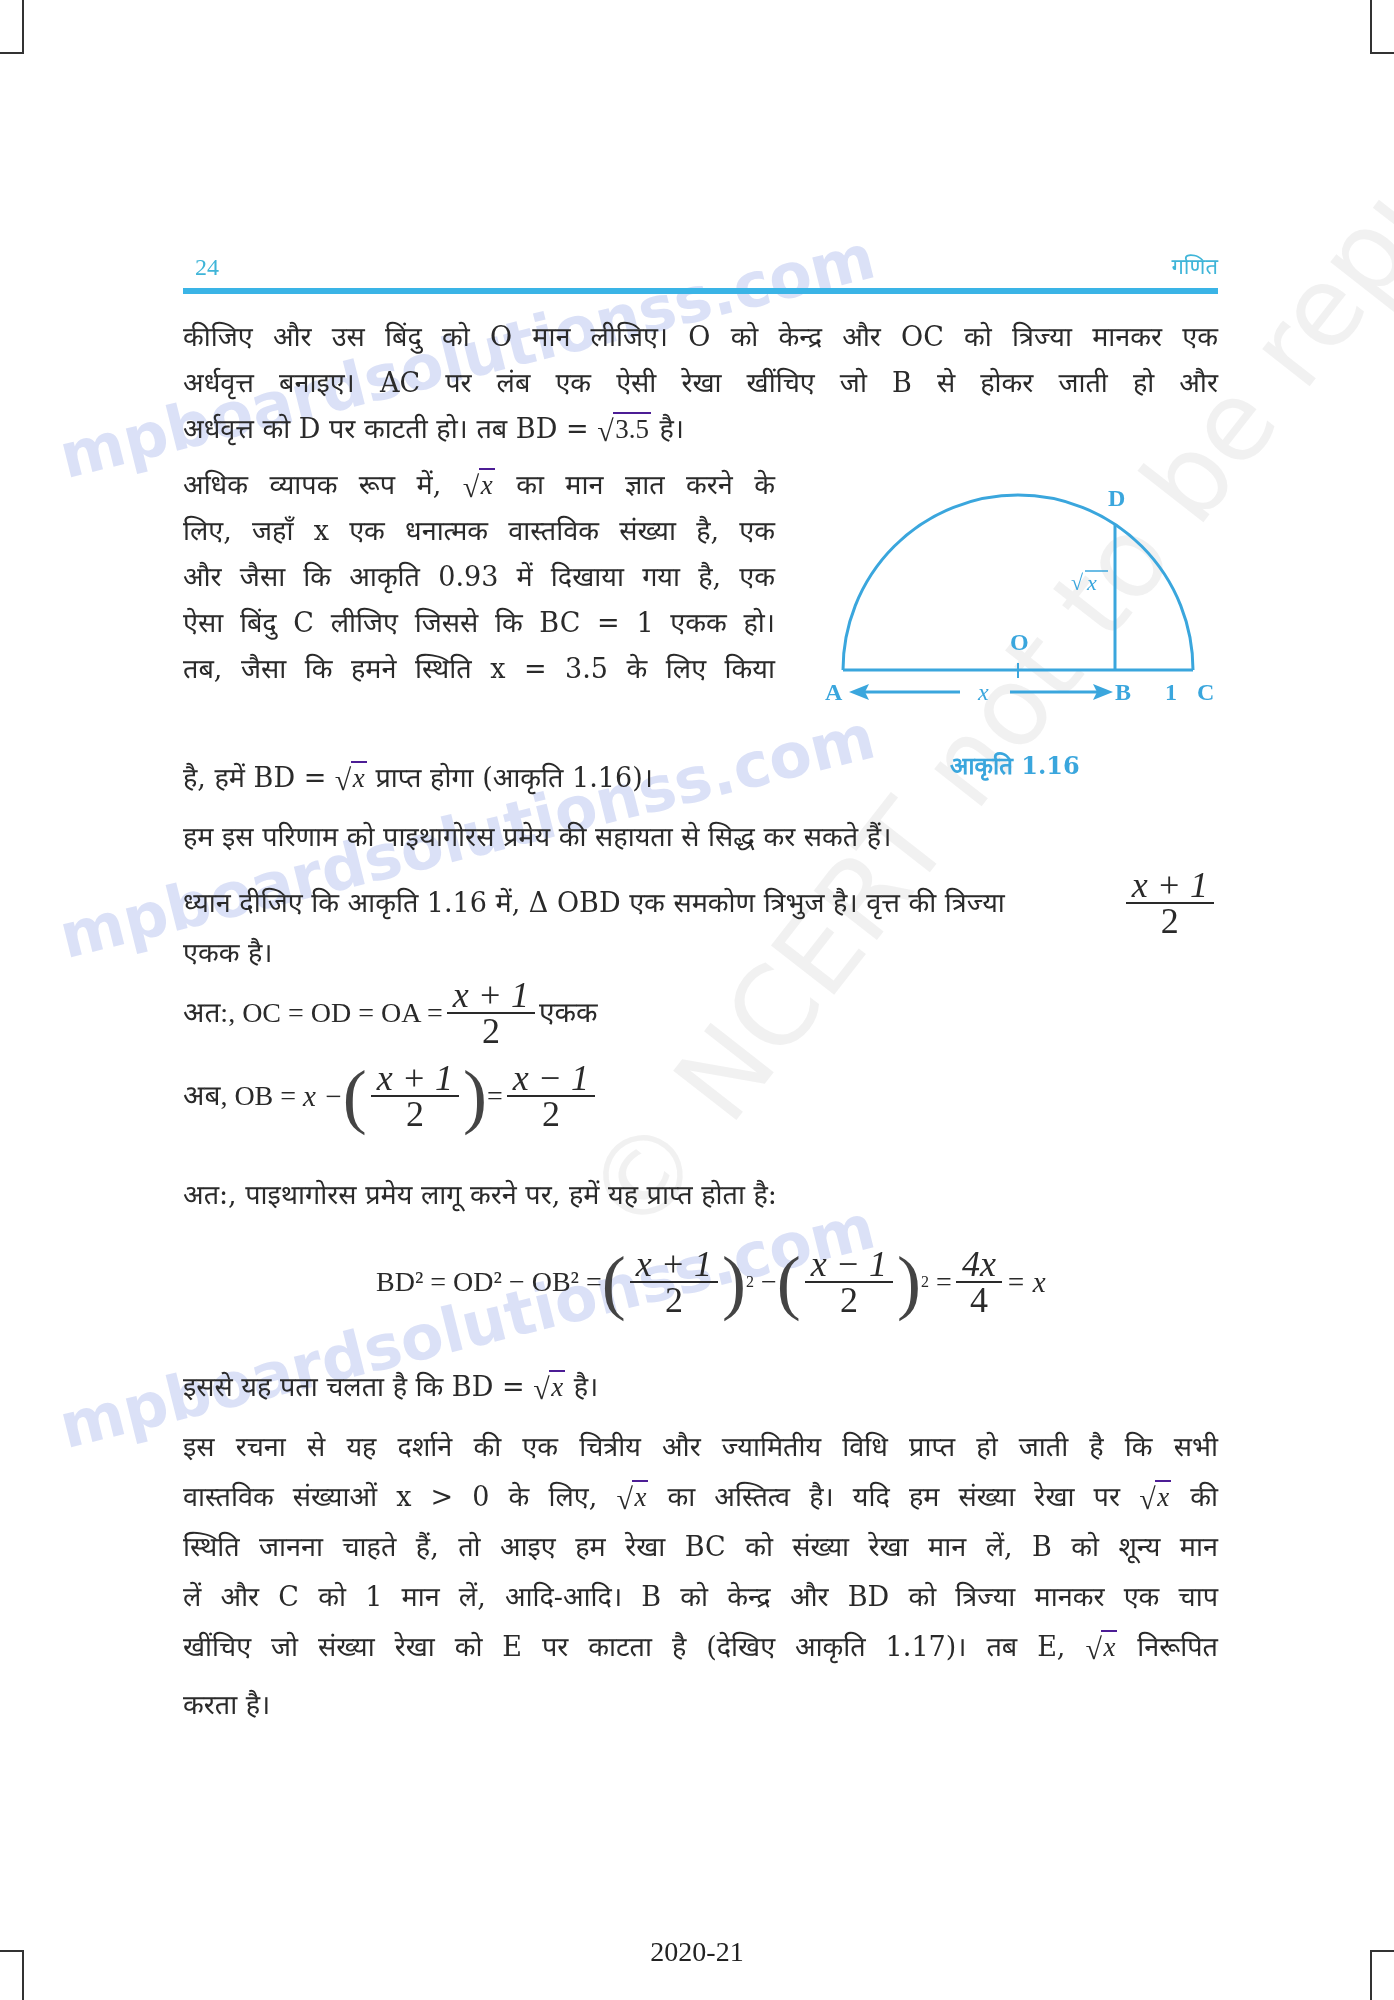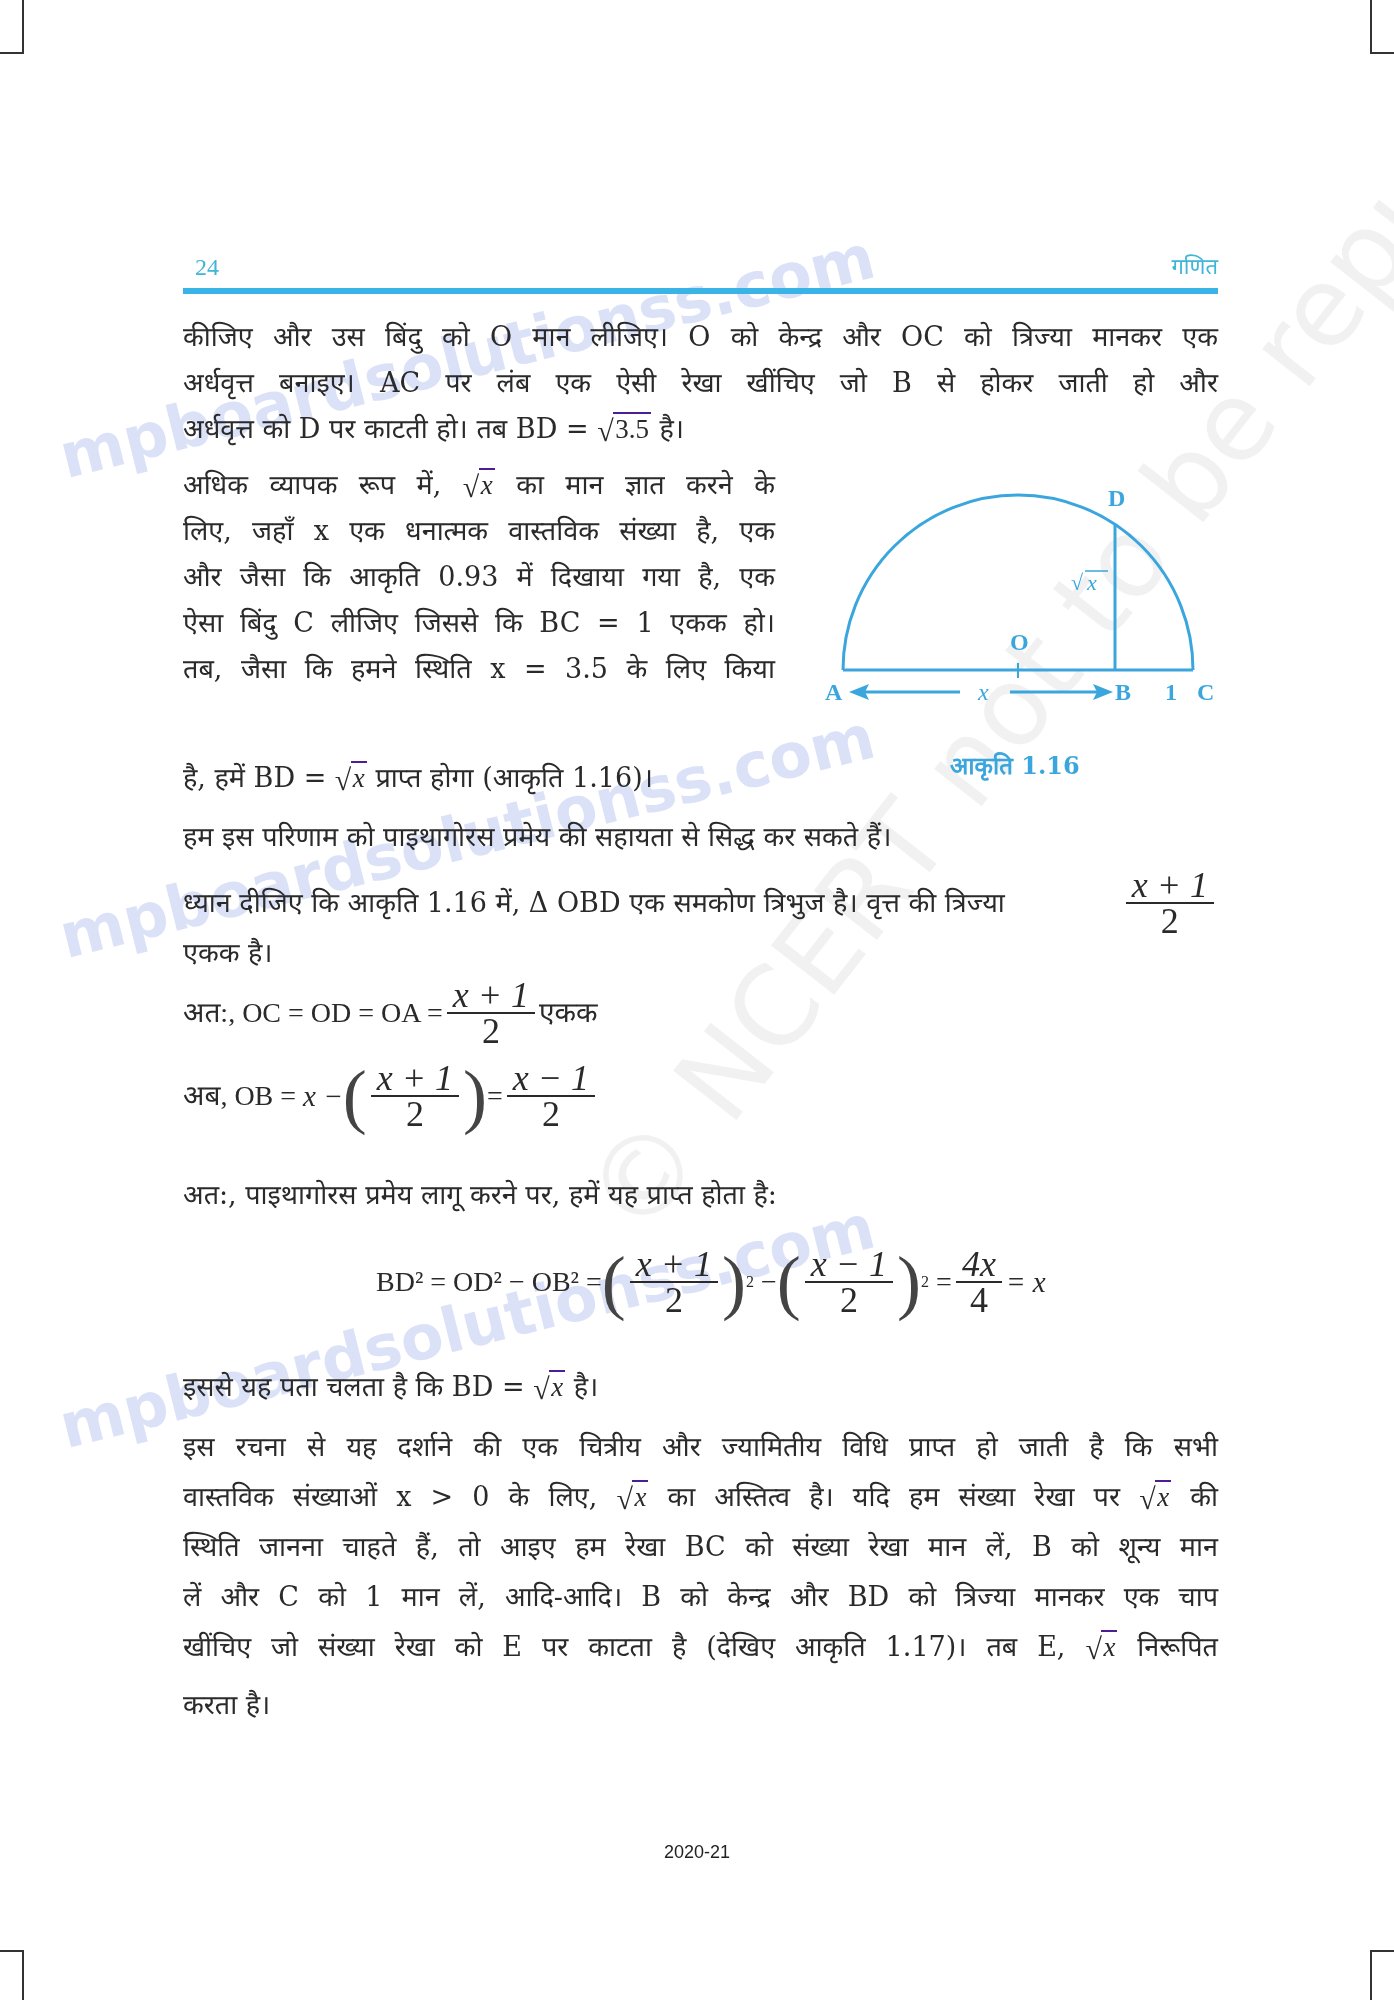--- a/index.html
+++ b/index.html
@@ -22,21 +22,21 @@
     .frac { display: inline-flex; flex-direction: column; align-items: center; vertical-align: middle; font-family: "Liberation Serif", serif; font-size: 36px; line-height: 34px; margin: 0 4px; }
     .frac .num { border-bottom: 2px solid #2a2a2a; padding: 0 6px; }
     .frac .num i { font-style: italic; }
     .paren { font-family: "Liberation Serif", serif; font-size: 72px; font-weight: 100; vertical-align: middle; line-height: 72px; color: #444; }
     .sup { font-size: 16px; vertical-align: 18px; }
     .eq-line { position: absolute; font-family: "Liberation Serif", serif; font-size: 28px; display: flex; align-items: center; }
     .figure { position: absolute; left: 825px; top: 470px; width: 400px; height: 320px; }
     .fig-caption { position: absolute; left: 950px; top: 748px; font-size: 24px; color: var(--fig); font-weight: bold; }
     .watermark { position: absolute; font-family: "DejaVu Sans", sans-serif; font-weight: bold; color: rgba(90, 120, 220, 0.22); white-space: nowrap; transform-origin: left bottom; pointer-events: none; }
     .wm-faint { position: absolute; font-family: "DejaVu Sans", sans-serif; color: rgba(160, 160, 160, 0.15); white-space: nowrap; pointer-events: none; }
-    .footer { position: absolute; left: 0; right: 0; top: 1842px; text-align: center; font-family: Liberation Sans, sans-serif; font-size: 18px; color: #222; }
+    .footer { position: absolute; left: 0; right: 0; top: 1936px; text-align: center; font-family: Liberation Serif, serif; font-size: 28px; color: #222; }
     :root { --accent: #3fb5d8; --rule: #3ab4e6; --fig: #3aa6dd; }
   </style>
 </head>
 <body>
 
 <div class="crop" style="left:22px;top:0;width:2px;height:54px;"></div>
 <div class="crop" style="left:0;top:52px;width:24px;height:2px;"></div>
 <div class="crop" style="left:1370px;top:0;width:2px;height:54px;"></div>
 <div class="crop" style="left:1370px;top:52px;width:24px;height:2px;"></div>
 <div class="crop" style="left:22px;top:1950px;width:2px;height:50px;"></div>

